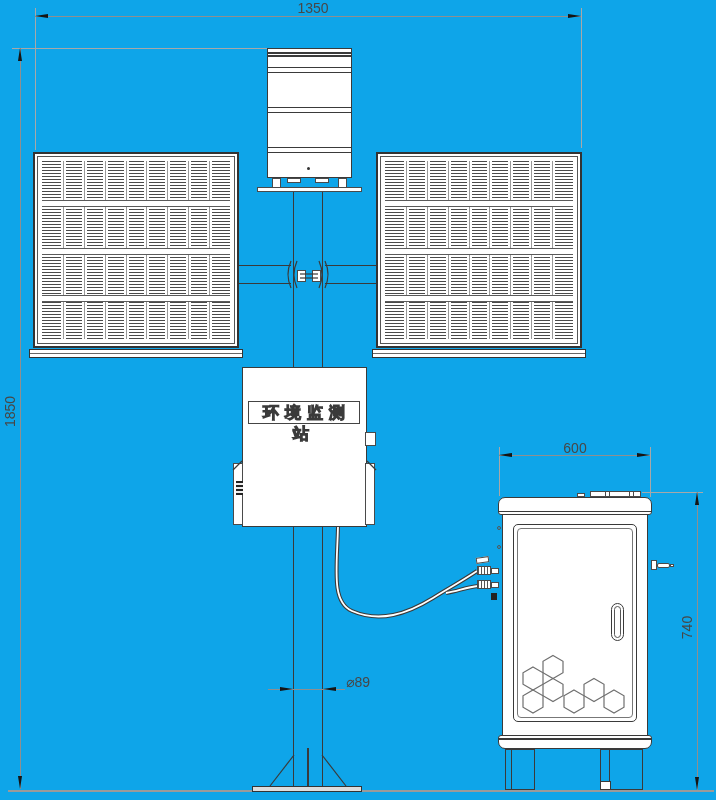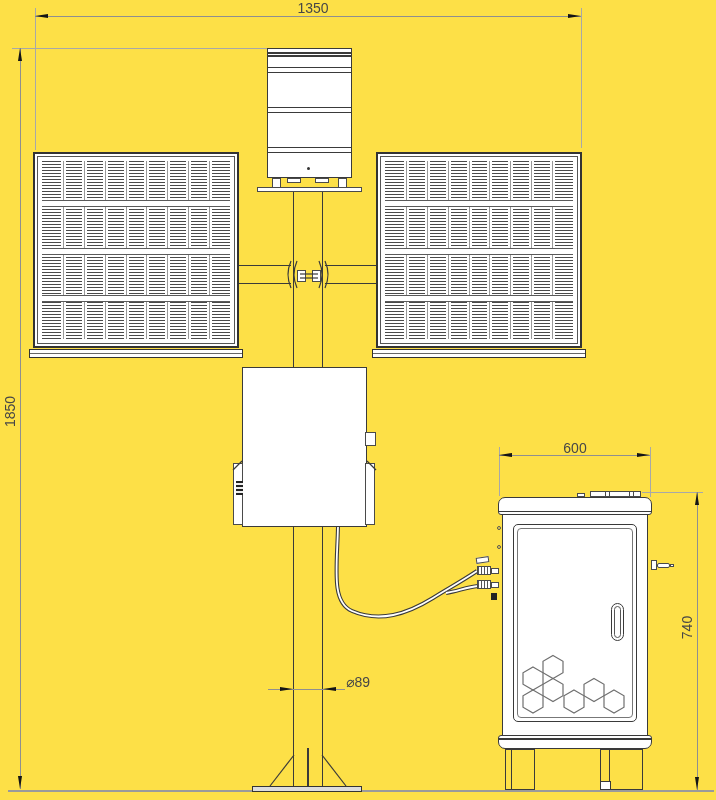--- a/index.html
+++ b/index.html
@@ -1,16 +1,16 @@
 <!DOCTYPE html>
 <html><head>
 <meta charset="utf-8">
 <style>
   html,body{margin:0;padding:0;background:#fff;}
-  #canvas{position:relative;width:716px;height:800px;background:#fde047;overflow:hidden;
+  #canvas{position:relative;width:716px;height:800px;background:#0ea5e9;overflow:hidden;
           font-family:"Liberation Sans","DejaVu Sans",sans-serif;}
   .abs{position:absolute;}
   
   .dl{position:absolute;background:#8f8f8f;}          
   .ext{position:absolute;background:#a8a8a8;}         
   .dim-text{position:absolute;font-size:14px;color:#474747;text-align:center;white-space:nowrap;}
   .vtext{transform:rotate(-90deg);}
   .arr{position:absolute;width:0;height:0;border-style:solid;border-color:transparent;}
   .arr.l{border-width:2.5px 13px 2.5px 0;border-right-color:#151515;}
   .arr.r{border-width:2.5px 0 2.5px 13px;border-left-color:#151515;}
@@ -120,20 +120,23 @@
     <div class="band" style="top:98px;"></div>
     <div class="abs" style="left:39px;top:118px;width:3px;height:3px;border-radius:50%;background:#333;"></div>
   </div>
   <div class="thin" style="left:272px;top:178px;width:9px;height:10px;z-index:21;background:#fff;"></div>
   <div class="thin" style="left:338px;top:178px;width:9px;height:10px;z-index:21;background:#fff;"></div>
   <div class="thin" style="left:287px;top:178px;width:14px;height:5px;z-index:21;background:#fff;"></div>
   <div class="thin" style="left:315px;top:178px;width:14px;height:5px;z-index:21;background:#fff;"></div>
   <div class="thin" style="left:257px;top:187px;width:105px;height:5px;z-index:21;background:#fff;"></div>
 
   <div class="frame z30" style="left:242px;top:367px;width:125px;height:160px;background:#fff;overflow:visible;">
+    <div class="thin" style="left:5px;top:33px;width:112px;height:23px;border-color:#444;">
+      <div class="plate-text">环境监测站</div>
+    </div>
     <div class="thin" style="left:122px;top:64px;width:11px;height:14px;background:#fff;"></div>
     <div class="thin" style="left:-10px;top:95px;width:10px;height:62px;background:#fff;"></div>
     <div class="thin" style="left:122px;top:95px;width:10px;height:62px;background:#fff;"></div>
     <div class="abs" style="left:-7px;top:113px;width:7px;height:14px;background:repeating-linear-gradient(180deg,#222 0 2px,#eee 2px 4px);"></div>
   </div>
 
   <div class="frame z20" style="left:498px;top:497px;width:154px;height:18px;border-radius:7px 7px 3px 3px;background:#fff;">
     <div class="abs" style="left:0;right:0;bottom:2px;height:1.5px;background:#3a3a3a;"></div>
   </div>
   <div class="thin" style="left:590px;top:491px;width:51px;height:6px;background:#fff;"></div>

